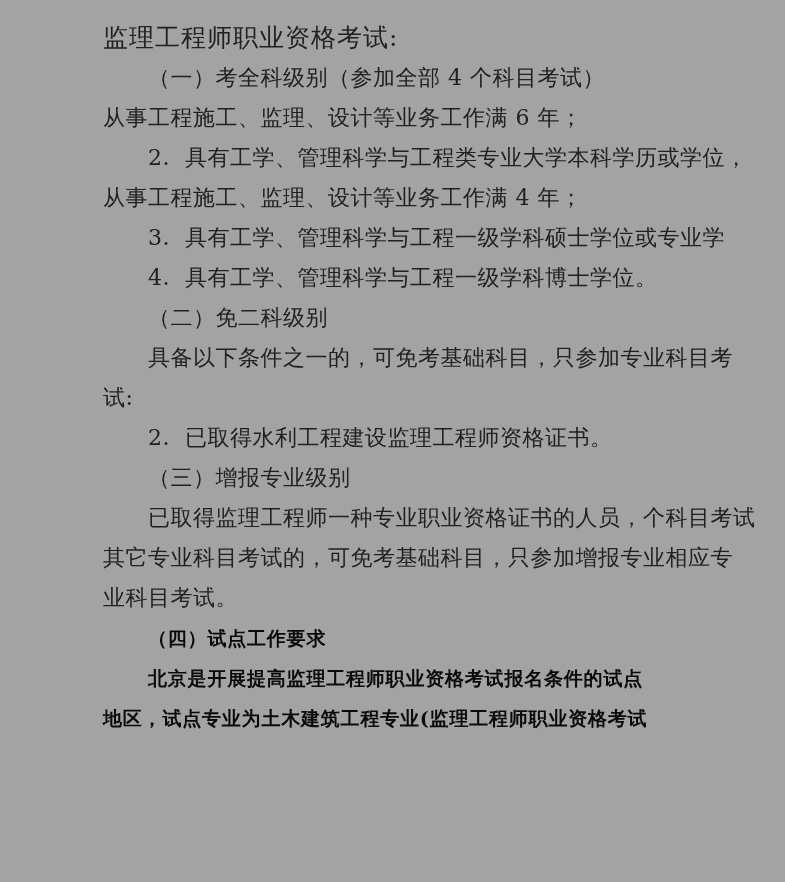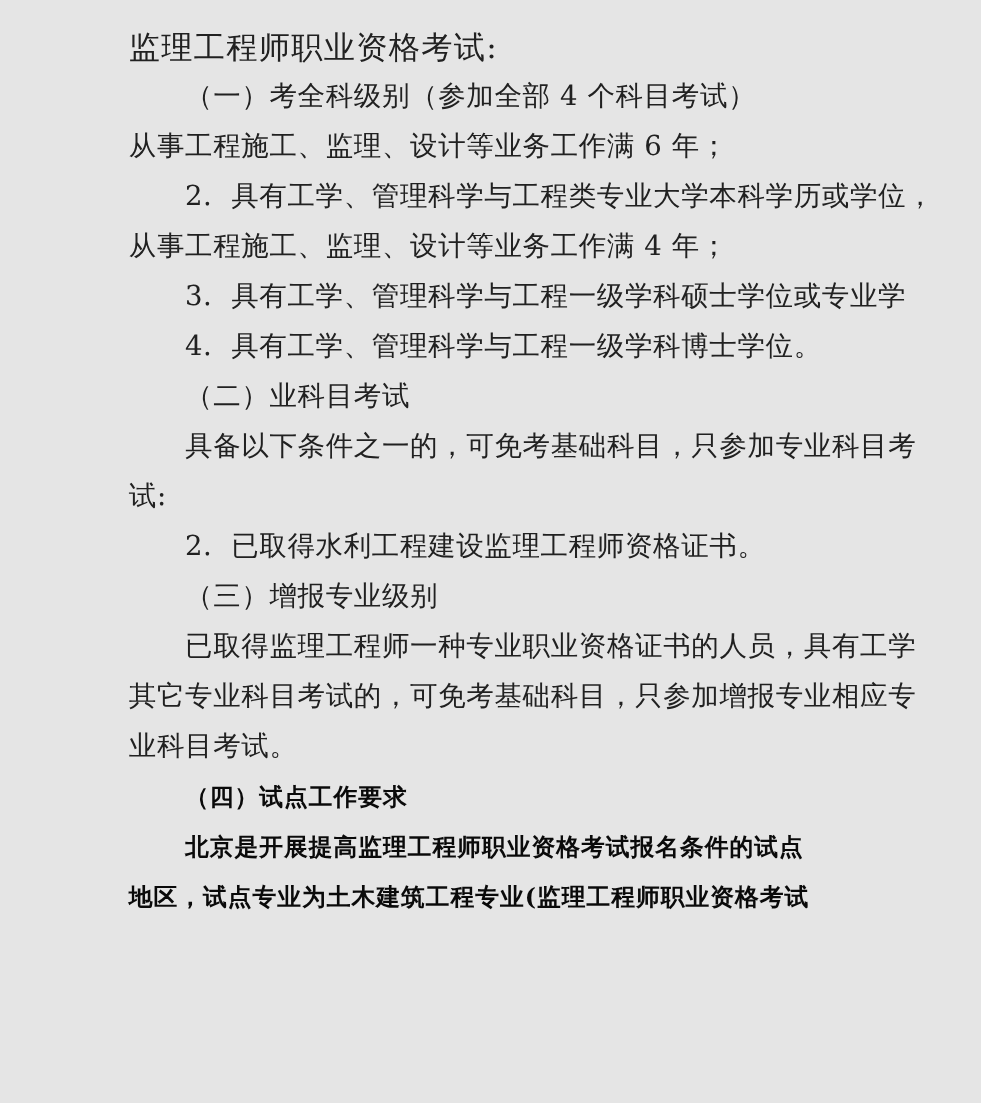--- a/index.html
+++ b/index.html
@@ -6,21 +6,21 @@
   html, body { background: #ffffff; }
   body {
     width: 785px;
     height: 882px;
     overflow: hidden;
     font-family: "DejaVu Serif", "Liberation Serif", serif;
   }
   .doc-page {
     width: 785px;
     height: 882px;
-    background: #e5e5e5;
+    background: #a3a3a3;
     padding: 18px 20px 0 103px;
   }
   .line {
     height: 40px;
     line-height: 40px;
     font-size: 22px;
     letter-spacing: 0.5px;
     color: #212121;
     white-space: pre;
   }
@@ -42,24 +42,24 @@
 <body>
 
 <div class="doc-page">
   <div class="line first">监理工程师职业资格考试:</div>
   <div class="line indent">（一）考全科级别（参加全部 4 个科目考试）</div>
   <div class="line">从事工程施工、监理、设计等业务工作满 6 年；</div>
   <div class="line indent">2.  具有工学、管理科学与工程类专业大学本科学历或学位，</div>
   <div class="line">从事工程施工、监理、设计等业务工作满 4 年；</div>
   <div class="line indent">3.  具有工学、管理科学与工程一级学科硕士学位或专业学</div>
   <div class="line indent">4.  具有工学、管理科学与工程一级学科博士学位。</div>
-  <div class="line indent">（二）业科目考试</div>
+  <div class="line indent">（二）免二科级别</div>
   <div class="line indent">具备以下条件之一的，可免考基础科目，只参加专业科目考</div>
   <div class="line">试:</div>
   <div class="line indent">2.  已取得水利工程建设监理工程师资格证书。</div>
   <div class="line indent">（三）增报专业级别</div>
-  <div class="line indent">已取得监理工程师一种专业职业资格证书的人员，具有工学</div>
+  <div class="line indent">已取得监理工程师一种专业职业资格证书的人员，个科目考试</div>
   <div class="line">其它专业科目考试的，可免考基础科目，只参加增报专业相应专</div>
   <div class="line">业科目考试。</div>
   <div class="line indent bold">（四）试点工作要求</div>
   <div class="line indent bold">北京是开展提高监理工程师职业资格考试报名条件的试点</div>
   <div class="line bold">地区，试点专业为土木建筑工程专业(监理工程师职业资格考试</div>
 </div>
 
 </body></html>

